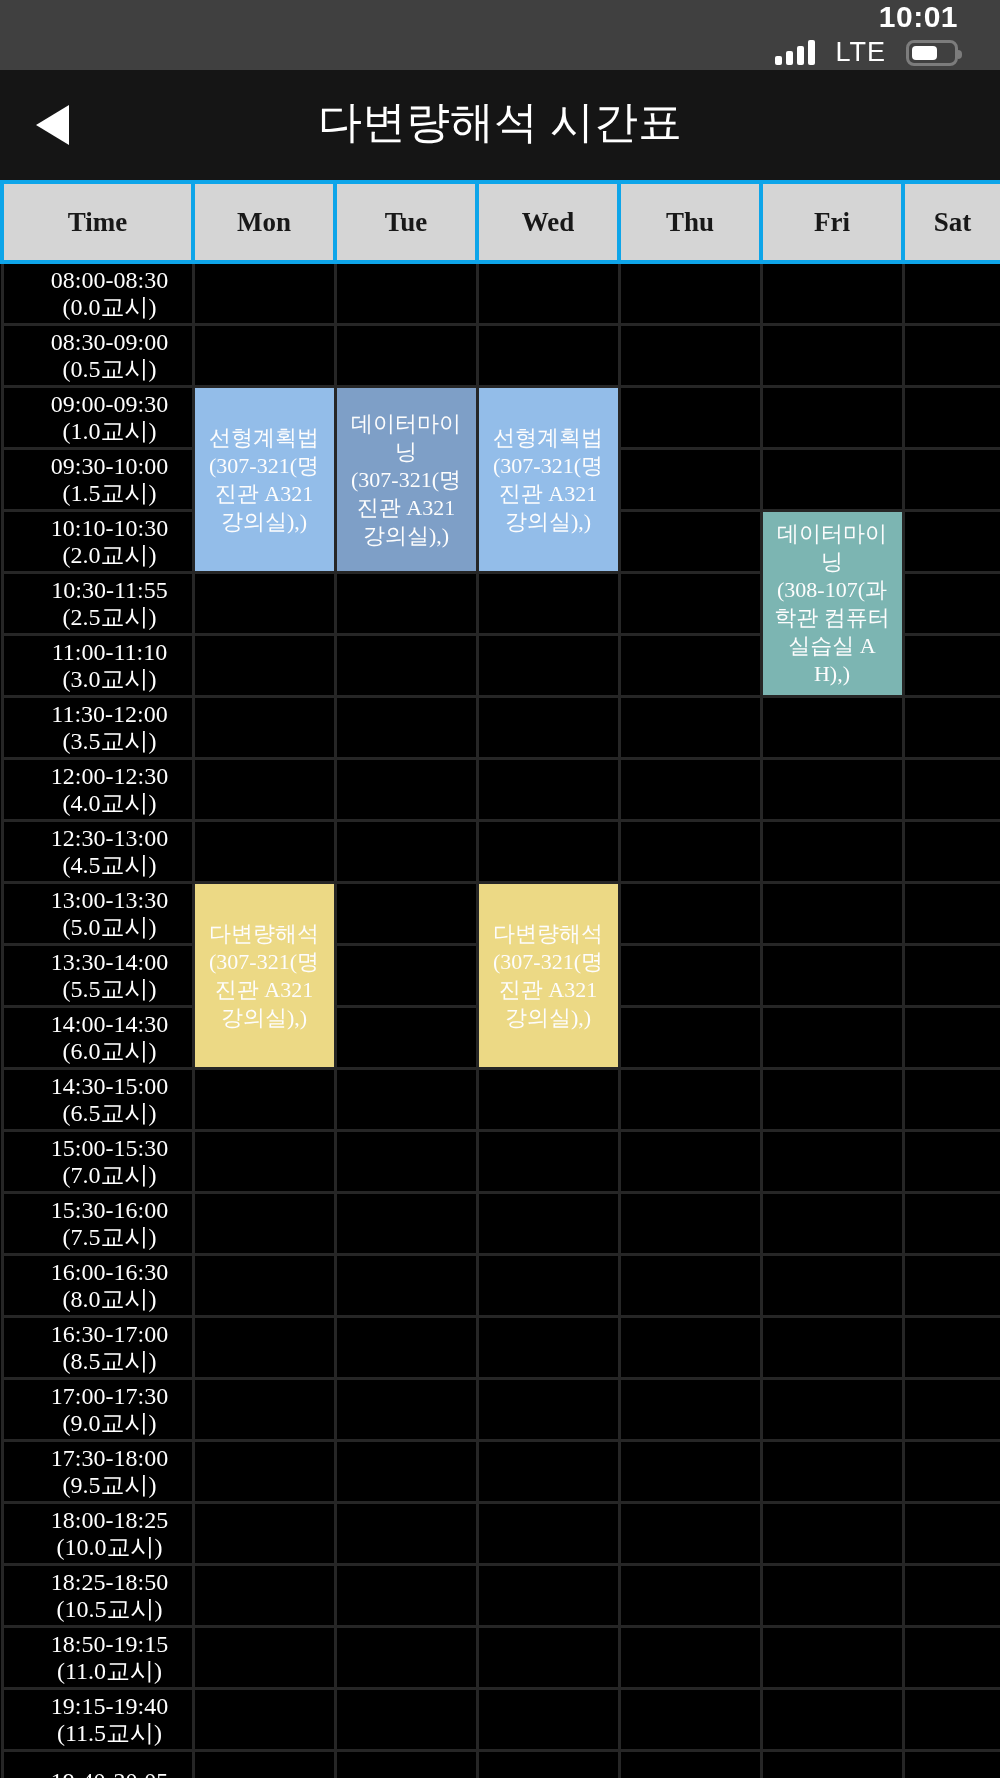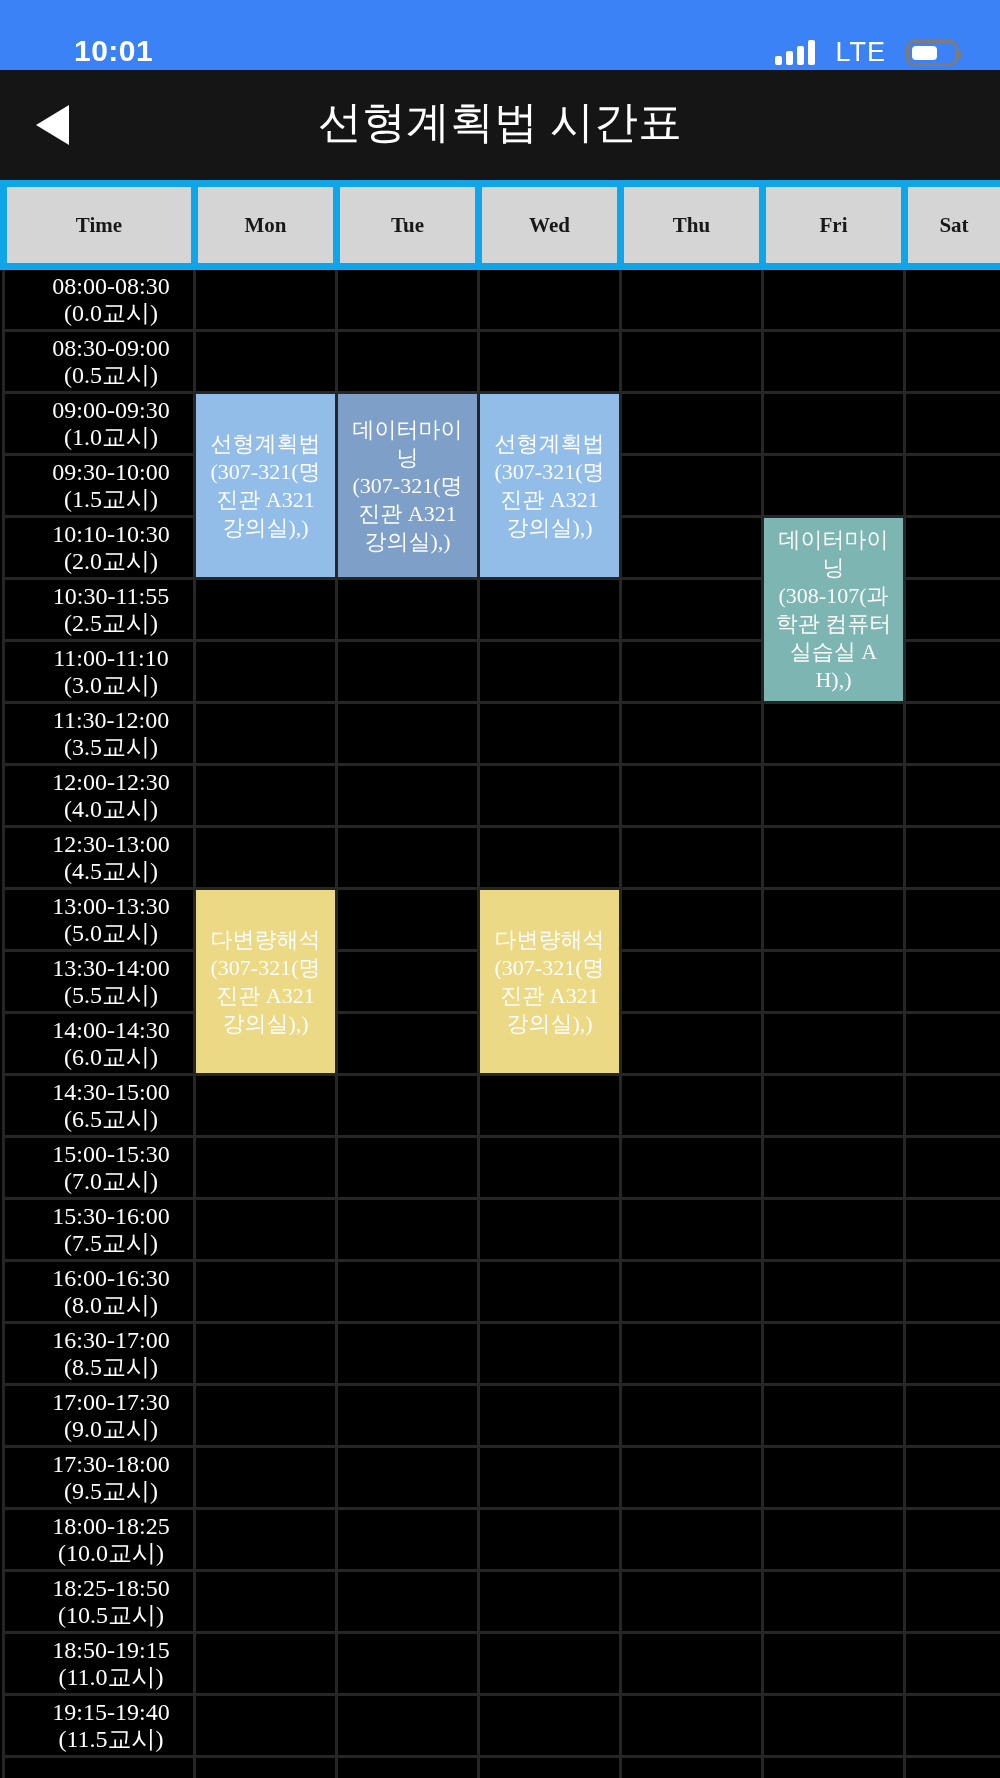--- a/index.html
+++ b/index.html
@@ -1,39 +1,39 @@
 <!DOCTYPE html>
 <html><head>
 <meta charset="utf-8">
 <style>
   html,body{margin:0;padding:0;background:#000;}
   .phone{position:relative;width:1000px;height:1778px;background:#000;overflow:hidden;font-family:"Liberation Sans",sans-serif;}
   
-  .topbar{height:70px;background:#3b82f6;display:flex;justify-content:space-between;align-items:flex-end;padding:0 42px 0 74px;box-sizing:border-box;}
+  .topbar{height:70px;background:#404040;display:flex;justify-content:space-between;align-items:flex-end;padding:0 42px 0 74px;box-sizing:border-box;flex-direction:column;}
   .status-time{color:#fff;font-size:30px;font-weight:700;letter-spacing:.5px;padding-bottom:2px;}
   .status-right{display:flex;align-items:center;gap:20px;padding-bottom:2px;}
   .signal{display:flex;align-items:flex-end;gap:4px;height:25px;}
   .signal i{display:block;width:7px;background:#fff;border-radius:2px;}
   .signal i:nth-child(1){height:9px;}
   .signal i:nth-child(2){height:14px;}
   .signal i:nth-child(3){height:19px;}
   .signal i:nth-child(4){height:25px;}
   .lte{color:#fff;font-size:27px;font-weight:400;letter-spacing:1px;}
   .battery{position:relative;width:52px;height:26px;border:3px solid #7c7c7c;border-radius:8px;box-sizing:border-box;}
   .battery-fill{position:absolute;left:3px;top:3px;bottom:3px;width:25px;background:#fff;border-radius:4px;}
   .battery-nub{position:absolute;right:-7px;top:7px;width:4px;height:9px;background:#7c7c7c;border-radius:0 4px 4px 0;}
   
   .navbar{position:relative;height:110px;background:#151515;}
   .back{position:absolute;left:36px;top:50%;transform:translateY(-50%);background:none;border:none;padding:0;cursor:pointer;}
   .back-tri{display:block;width:0;height:0;border-top:20px solid transparent;border-bottom:20px solid transparent;border-right:33px solid #fff;}
   .title{position:absolute;left:0;right:0;top:50%;transform:translateY(-54%);margin:0;text-align:center;color:#fff;font-size:44px;font-weight:500;}
   
   .table-wrap{background:#000;}
   table.grid{width:1000px;border-collapse:collapse;table-layout:fixed;border-top:4px solid #4d7bbd;background:#000;}
-  .grid th{background:#d5d5d5;border:7px solid #0ea5e9;height:74px;font-family:"Liberation Serif",serif;font-weight:700;font-size:21px;color:#181818;text-align:center;}
+  .grid th{background:#d5d5d5;border:4px solid #0ea5e9;height:74px;font-family:"Liberation Serif",serif;font-weight:700;font-size:27px;color:#181818;text-align:center;}
   .grid td{border:3px solid #262626;height:59px;padding:0;text-align:center;vertical-align:middle;color:#fff;font-family:"Liberation Serif",serif;background:#000;}
   .time-range,.period{font-size:24px;line-height:27px;white-space:nowrap;padding-left:24px;}
   td.course{padding:0 9px;word-break:break-all;font-size:22px;line-height:28px;color:#fdfdfd;}
   .course-title,.course-location{word-break:break-all;}
 </style>
 </head>
 <body>
 
 <div class="phone">
 
@@ -51,21 +51,21 @@
         <div class="battery-fill"></div>
         <div class="battery-nub"></div>
       </div>
     </div>
   </div>
 
   <div class="navbar">
     <button class="back">
       <span class="back-tri"></span>
     </button>
-    <h1 class="title">선형계획법 시간표</h1>
+    <h1 class="title">다변량해석 시간표</h1>
   </div>
 
   <div class="table-wrap">
     <table class="grid">
       <colgroup>
         <col style="width:191px">
           <col style="width:142px">
           <col style="width:142px">
         <col style="width:142px">
           <col style="width:142px">

